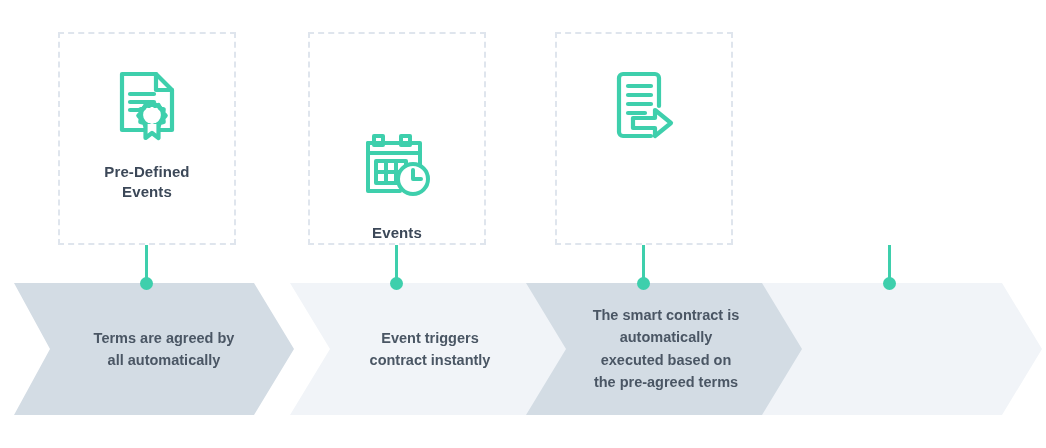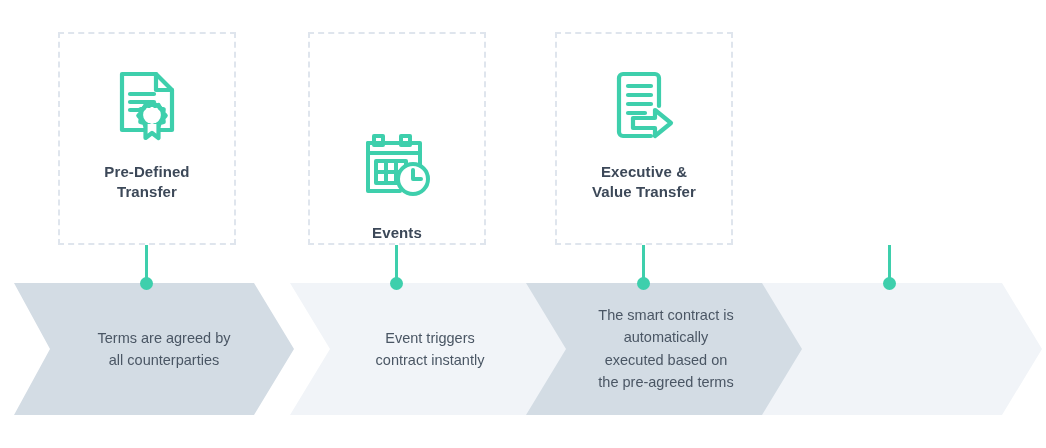--- a/index.html
+++ b/index.html
@@ -71,20 +71,21 @@
     position: absolute;
     left: 0;
     top: 283px;
     width: 1046px;
     height: 132px;
   }
   .chev {
     position: absolute;
     top: 0;
     height: 132px;
+    font-weight: bold;
   }
   .chev-body {
     position: absolute;
     inset: 0;
   }
   .chev-text {
     position: absolute;
     left: 0;
     right: 0;
     top: 50%;
@@ -111,21 +112,21 @@
         <path d="M46 6 V22 H62"></path>
         <path d="M20 26 H44"></path>
         <path d="M20 34 H44"></path>
         <path d="M20 42 H44"></path>
         <circle cx="42" cy="47" r="11" fill="#ffffff"></circle>
         <path d="M42 36 l3 2 3.5-1 1.6 3.3 3.6 0.9 -0.4 3.6 2.4 2.8 -2.4 2.8 0.4 3.6 -3.6 0.9 -1.6 3.3 -3.5-1 -3 2 -3-2 -3.5 1 -1.6-3.3 -3.6-0.9 0.4-3.6 -2.4-2.8 2.4-2.8 -0.4-3.6 3.6-0.9 1.6-3.3 3.5 1 Z"></path>
         <path d="M35.5 56 V70 L42 65 L48.5 70 V56" fill="#ffffff"></path>
       </svg>
     </div>
     <div class="card-title">Pre-Defined
-Transfer</div>
+Events</div>
   </div>
 
   <div class="card" style="left:308px;justify-content:flex-end;">
     <div class="card-icon">
       <svg width="74" height="74" viewBox="0 0 74 74" fill="none" stroke="#3ecfac" stroke-width="4" stroke-linecap="round" stroke-linejoin="round">
         <path d="M8 14 H60 V46"></path>
         <path d="M8 14 V62 H40"></path>
         <path d="M8 24 H60"></path>
         <rect x="14" y="7" width="9" height="9"></rect>
         <rect x="41" y="7" width="9" height="9"></rect>
@@ -145,22 +146,20 @@
       <svg width="74" height="74" viewBox="0 0 74 74" fill="none" stroke="#3ecfac" stroke-width="4.2" stroke-linecap="round" stroke-linejoin="round">
         <path d="M12 10 a4 4 0 0 1 4-4 H48 a4 4 0 0 1 4 4 V38"></path>
         <path d="M12 10 V64 a4 4 0 0 0 4 4 H44"></path>
         <path d="M21 18 H44"></path>
         <path d="M21 27 H44"></path>
         <path d="M21 36 H44"></path>
         <path d="M21 45 H38"></path>
         <path d="M26 50 H48 V42 L64 55 L48 68 V60 H26 Z" fill="#ffffff"></path>
       </svg>
     </div>
-    <div class="card-title">Executive &amp;
-Value Transfer</div>
   </div>
 
 
   <div class="connector-line" style="left:145px; top:245px; height:40px;"></div>
   <div class="connector-line" style="left:395px; top:245px; height:40px;"></div>
   <div class="connector-line" style="left:642px; top:245px; height:40px;"></div>
   <div class="connector-line" style="left:888px; top:245px; height:40px;"></div>
 
   <div class="connector-dot" style="left:140px; top:277px;"></div>
   <div class="connector-dot" style="left:390px; top:277px;"></div>
@@ -169,21 +168,21 @@
 
   <div id="band">
 
     <div class="chev chev1" style="left:14px; width:280px;">
       <div class="chev-body">
         <svg width="280" height="132" viewBox="0 0 280 132" preserveAspectRatio="none">
           <polygon points="0,0 240,0 280,66 240,132 0,132 36,66" fill="#d3dce4"></polygon>
         </svg>
       </div>
       <div class="chev-text">Terms are agreed by
-all counterparties</div>
+all automatically</div>
     </div>
 
     <div class="chev chev2" style="left:290px; width:280px;">
       <div class="chev-body">
         <svg width="280" height="132" viewBox="0 0 280 132" preserveAspectRatio="none">
           <polygon points="0,0 240,0 280,66 240,132 0,132 40,66" fill="#f1f4f8"></polygon>
         </svg>
       </div>
       <div class="chev-text">Event triggers
 contract instantly</div>

